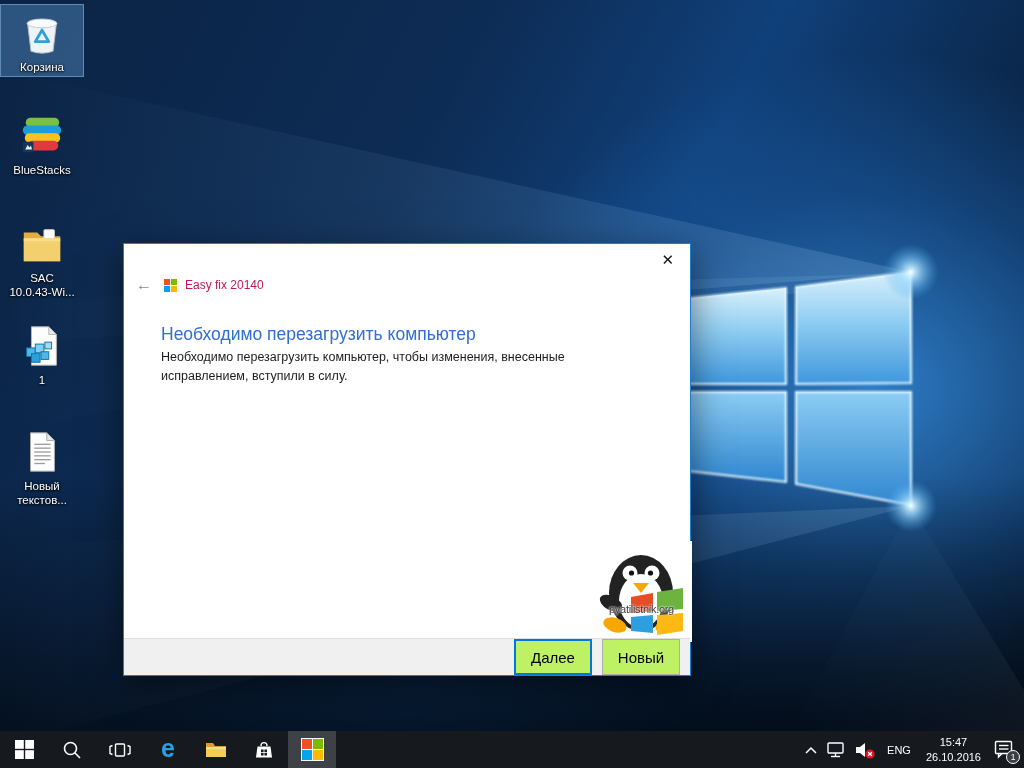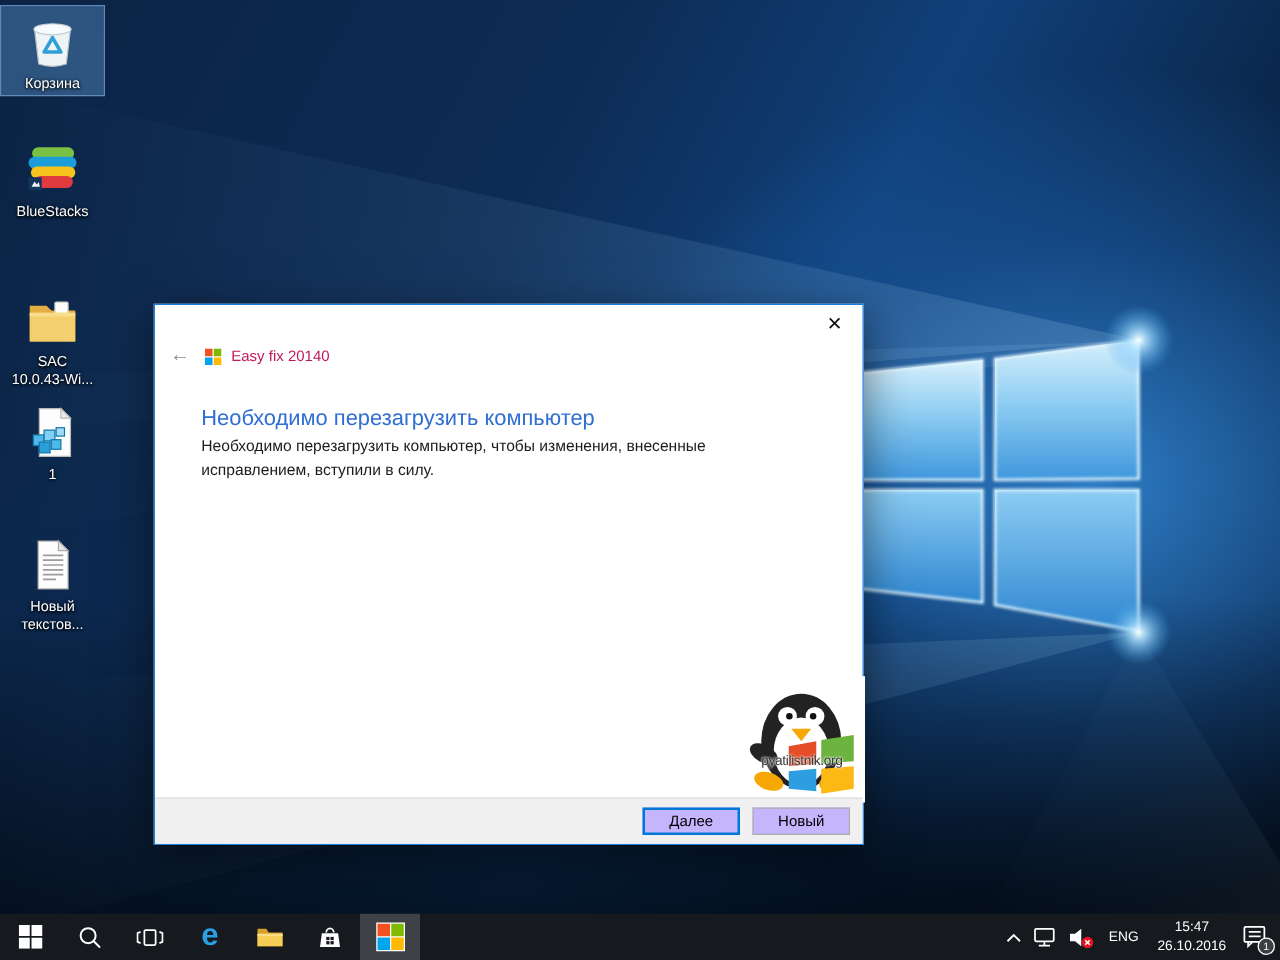--- a/index.html
+++ b/index.html
@@ -27,21 +27,21 @@
   .dlg-close{position:absolute;top:5px;right:12px;font-size:15px;color:#111;line-height:1;padding:3px 4px;cursor:default;}
   .dlg-header{position:absolute;left:12px;top:33px;display:flex;align-items:center;}
   .dlg-back{color:#8a8a8a;font-size:16px;line-height:1;width:20px;}
   .mslogo{display:grid;grid-template-columns:6px 6px;grid-template-rows:6px 6px;gap:1px;margin:0 8px 0 8px;}
   .mslogo i{display:block;}
   .dlg-title{font-size:12px;color:#be185d;}
   .dlg-heading{position:absolute;left:37px;top:80px;font-size:17.5px;color:#2f6ed2;text-align:right;}
   .dlg-body{position:absolute;left:37px;top:104px;width:414px;font-size:12.5px;line-height:1.5;color:#1c1c1c;}
   .dlg-footer{position:absolute;left:0;right:0;bottom:0;height:37px;background:#f0f0f0;border-top:1px solid #dfdfdf;
     display:flex;align-items:center;justify-content:flex-end;gap:10px;padding-right:10px;box-sizing:border-box;}
-  .btn{width:78px;height:22px;background:#c4b5fd;border:1px solid #adadad;font-size:12px;color:#000;
+  .btn{width:78px;height:36px;background:#bef264;border:1px solid #adadad;font-size:15px;color:#000;
     display:flex;align-items:center;justify-content:center;font-family:inherit;}
   .btn.default{border:2px solid #0078d7;}
   
   .watermark{position:absolute;left:467px;top:297px;width:101px;height:101px;background:#fff;overflow:hidden;}
   .wm-text{position:absolute;left:0;right:0;top:62px;text-align:center;font-size:11px;font-weight:normal;color:#3a3a3a;
     text-shadow:0 0 2px #fff,0 0 2px #fff;letter-spacing:-0.3px;}
 
   
   .taskbar{position:absolute;left:0;right:0;bottom:0;height:37px;background:#16191d;color:#fff;}
   .tb-left{position:absolute;left:0;top:0;height:37px;display:flex;}
@@ -125,21 +125,21 @@
     <div class="di-img">
       <svg width="46" height="46" viewBox="0 0 48 48">
         <path d="M9 14 L39 14 L35.5 43 Q24 47 12.5 43 Z" fill="#eef3f6" stroke="#b4bfc8" stroke-width="1"></path>
         <ellipse cx="24" cy="14" rx="15.5" ry="4.6" fill="#f8fbfd" stroke="#c0cbd3" stroke-width="1"></ellipse>
         <path d="M24 21 L31 33 H17 Z" fill="none" stroke="#2f9fd8" stroke-width="3" stroke-linejoin="round"></path>
       </svg>
     </div>
     <div class="di-label">Корзина</div>
   </div>
 
-  <div class="di" style="left:1px;top:228px;">
+  <div class="di" style="left:1px;top:216px;">
     <div class="di-img">
       <svg width="46" height="46" viewBox="0 0 48 48">
         <path d="M5 12 h14 l4 4 h20 v26 h-38 z" fill="#e3ae3f"></path>
         <rect x="26" y="9" width="11" height="30" rx="1" fill="#fdfdfc" stroke="#c9c9c4" stroke-width="1"></rect>
         <path d="M5 18 h38 v24 h-38 z" fill="#f3cf6e"></path>
         <path d="M5 18 h38 v3 h-38 z" fill="#f8dd8c"></path>
       </svg>
     </div>
     <div class="di-label">SAC
 10.0.43-Wi...</div>

